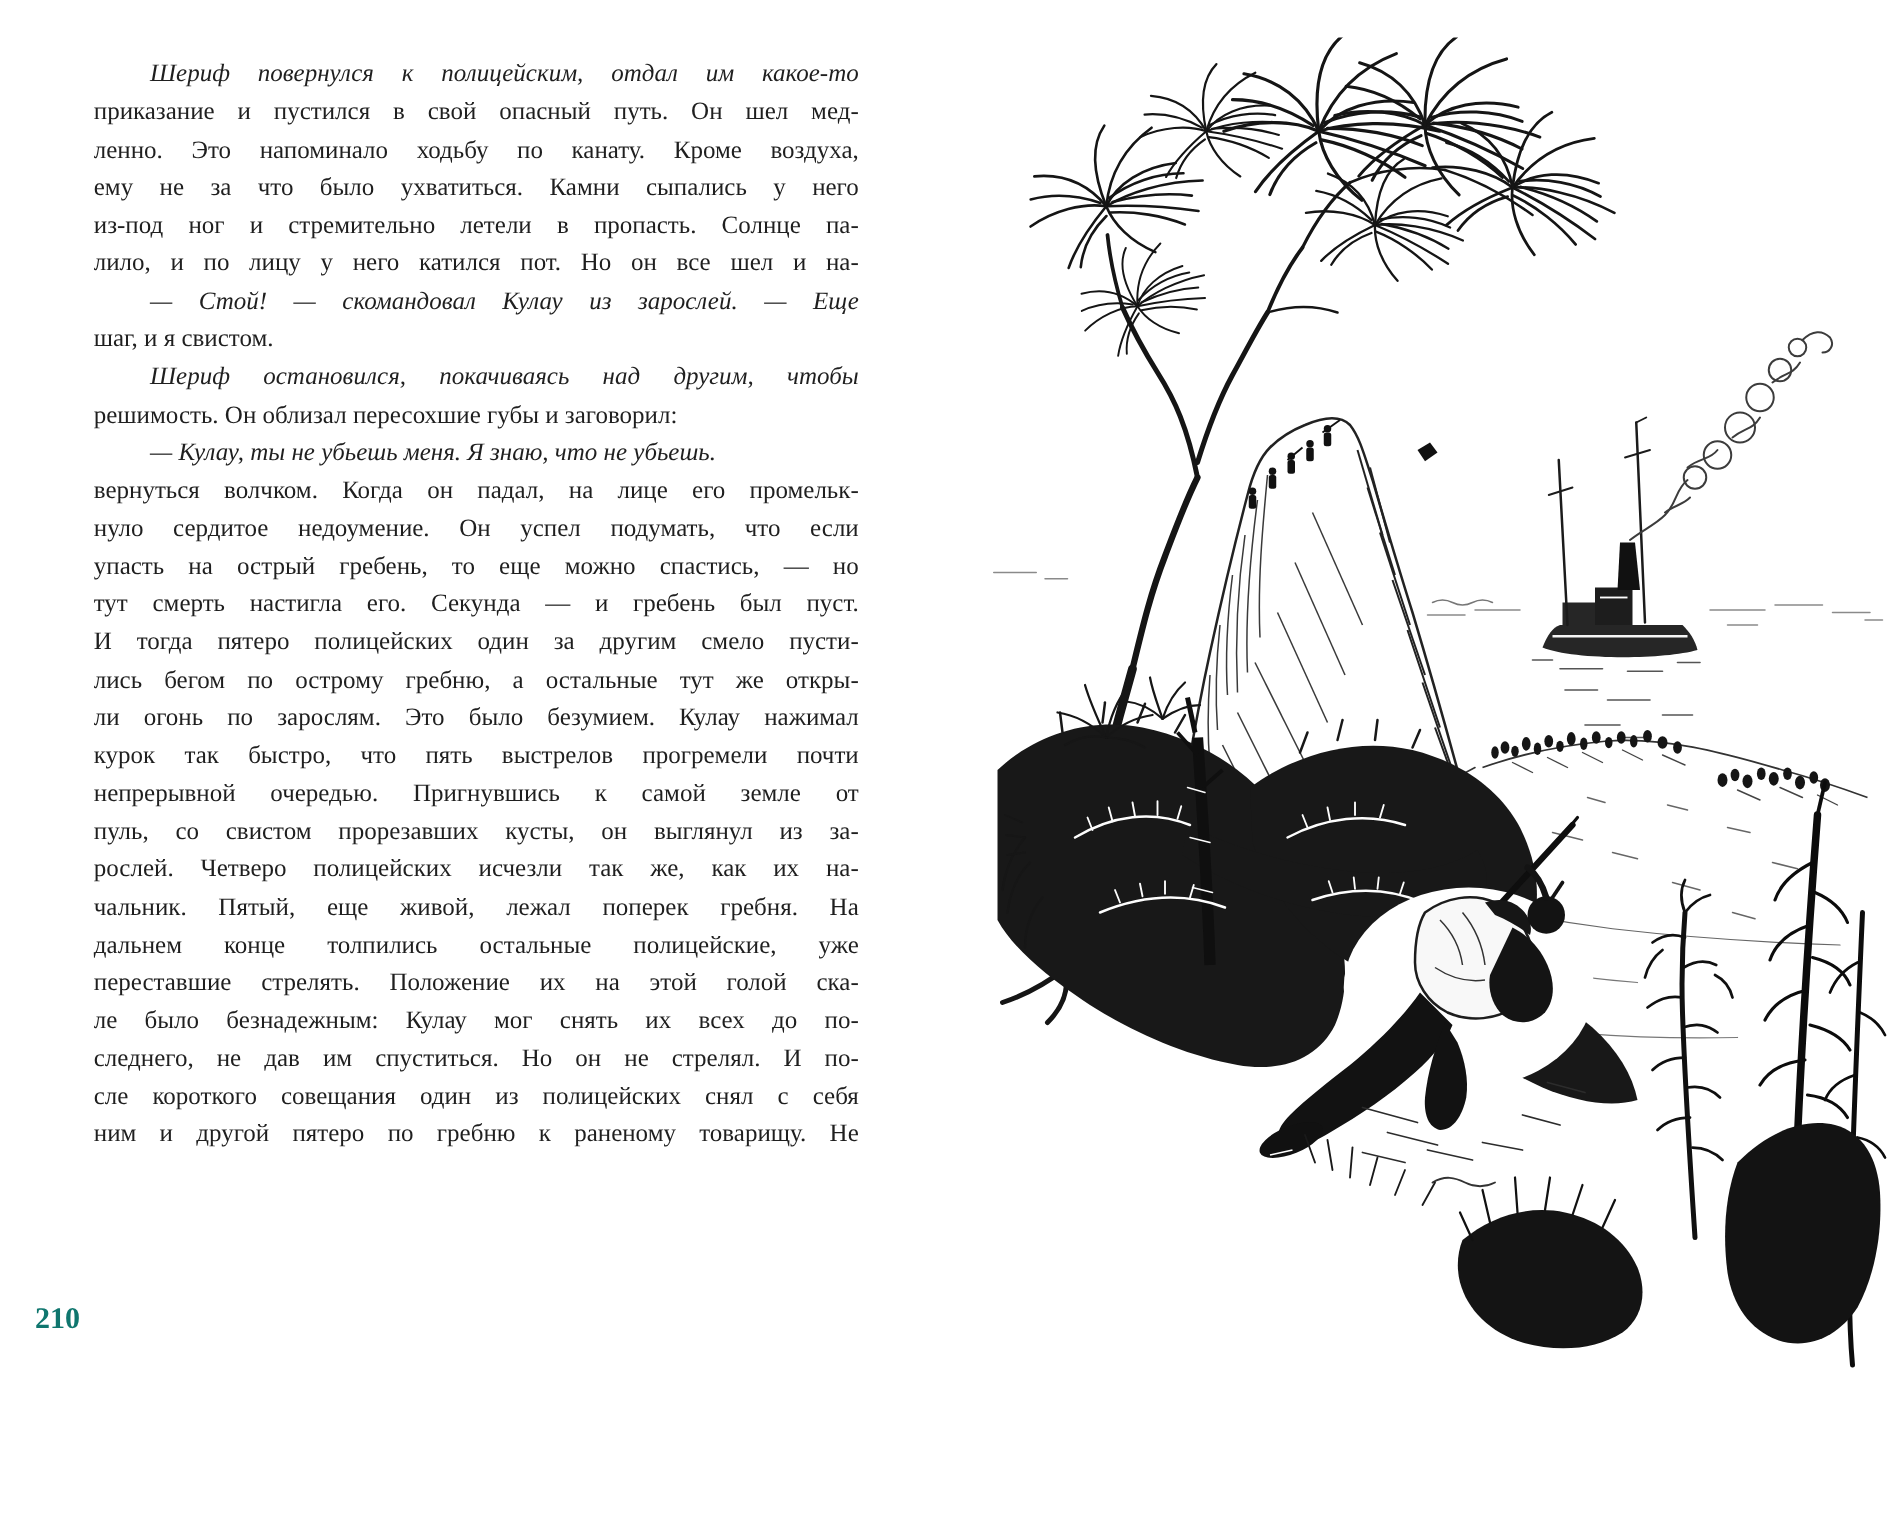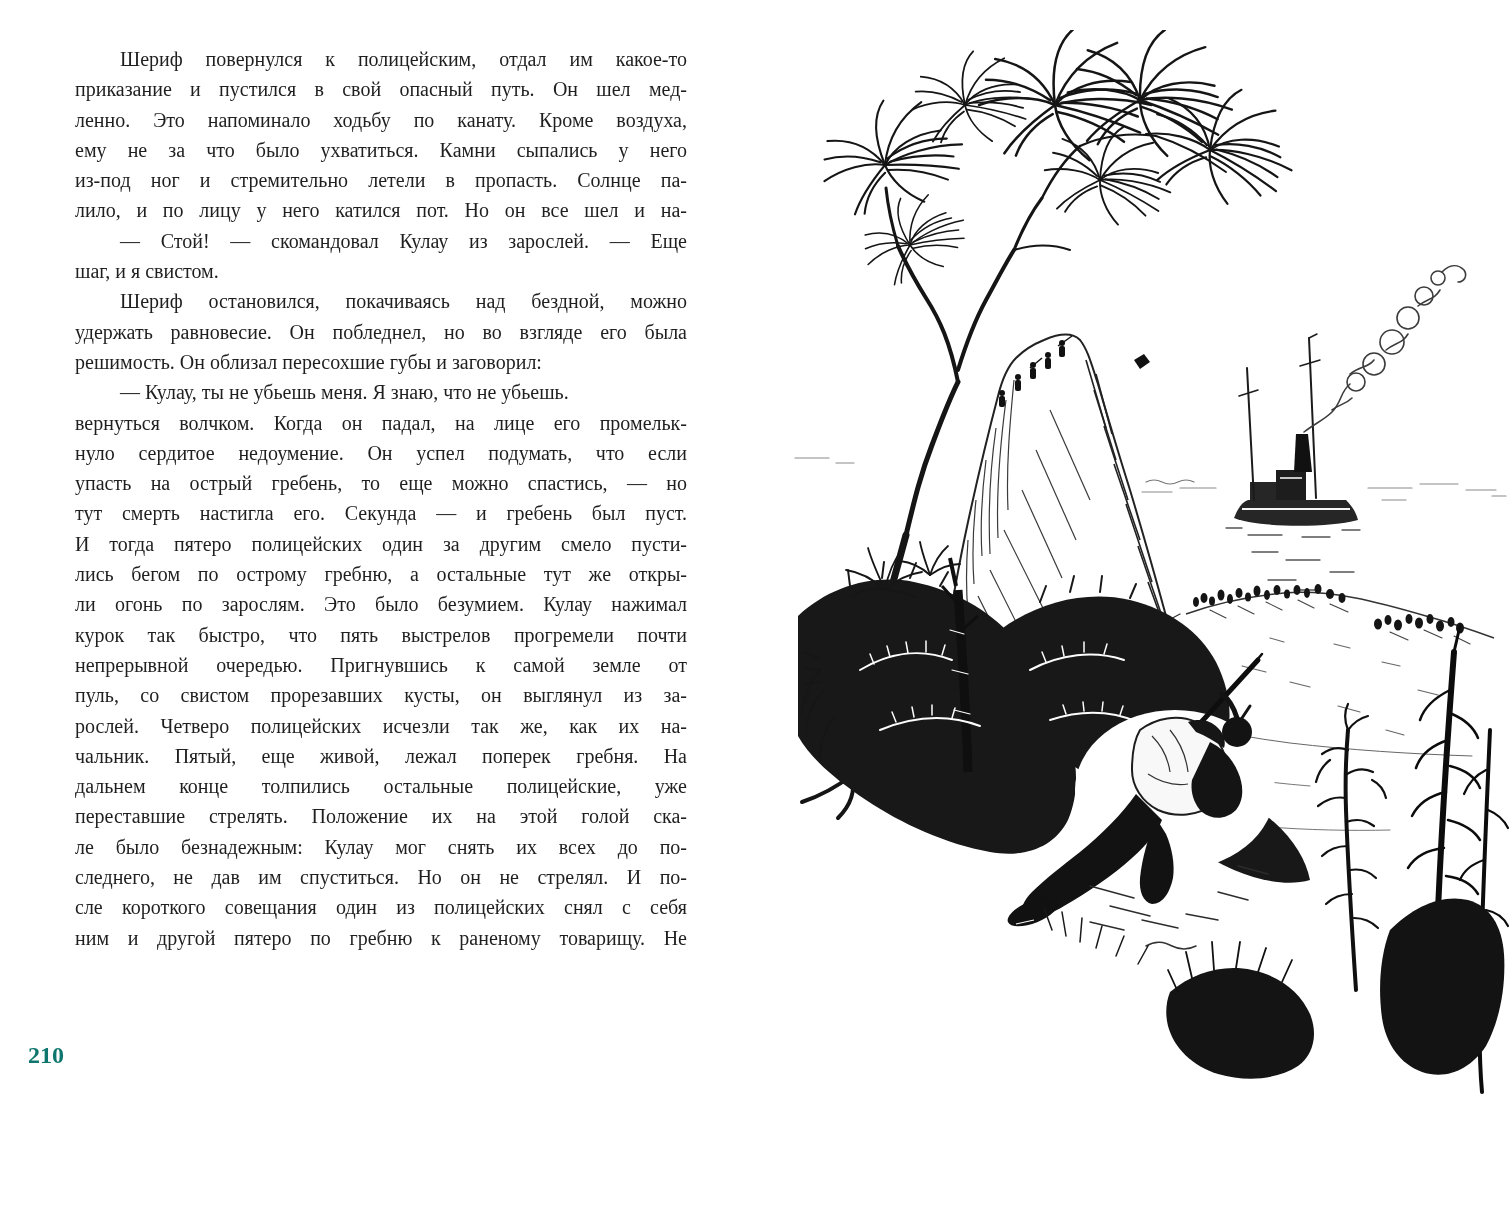--- a/index.html
+++ b/index.html
@@ -3,42 +3,41 @@
 <meta charset="utf-8">
 <style>
   html,body{margin:0;padding:0;background:#ffffff;}
   body{width:1510px;height:1216px;position:relative;overflow:hidden;
        font-family:"Liberation Serif","DejaVu Serif",serif;}
   .spread{position:absolute;inset:0;background:#ffffff;}
   .text-column{position:absolute;left:75px;top:44px;width:612px;color:#1f1f1f;
        font-size:20px;line-height:30.3px;}
   .tline{text-align:justify;text-align-last:justify;white-space:normal;}
   .tline.pend{text-align-last:left;}
-  .tline.ind{text-indent:45px;}
+  .tline.ind{text-indent:45px;font-style:italic;}
   .page-number{position:absolute;left:28px;top:1042px;font-weight:bold;
        font-size:24px;color:#0f766e;}
   .illus{position:absolute;left:790px;top:30px;}
 </style>
 </head>
 <body>
 
 <div class="spread">
 
   <div class="left-page">
     <div class="text-column">
         <div class="tline ind">Шериф повернулся к полицейским, отдал им какое-то</div>
         <div class="tline">приказание и пустился в свой опасный путь. Он шел мед-</div>
         <div class="tline">ленно. Это напоминало ходьбу по канату. Кроме воздуха,</div>
         <div class="tline">ему не за что было ухватиться. Камни сыпались у него</div>
         <div class="tline">из-под ног и стремительно летели в пропасть. Солнце па-</div>
         <div class="tline">лило, и по лицу у него катился пот. Но он все шел и на-</div>
         <div class="tline ind">— Стой! — скомандовал Кулау из зарослей. — Еще</div>
         <div class="tline pend">шаг, и я свистом.</div>
-        <div class="tline ind">Шериф остановился, покачиваясь над бездной, можно</div>
-        <div class="tline">удержать равновесие. Он побледнел, но во взгляде его была</div>
+        <div class="tline ind">Шериф остановился, покачиваясь над другим, чтобы</div>
         <div class="tline pend">решимость. Он облизал пересохшие губы и заговорил:</div>
         <div class="tline ind pend">— Кулау, ты не убьешь меня. Я знаю, что не убьешь.</div>
         <div class="tline">вернуться волчком. Когда он падал, на лице его промельк-</div>
         <div class="tline">нуло сердитое недоумение. Он успел подумать, что если</div>
         <div class="tline">упасть на острый гребень, то еще можно спастись, — но</div>
         <div class="tline">тут смерть настигла его. Секунда — и гребень был пуст.</div>
         <div class="tline">И тогда пятеро полицейских один за другим смело пусти-</div>
         <div class="tline">лись бегом по острому гребню, а остальные тут же откры-</div>
         <div class="tline">ли огонь по зарослям. Это было безумием. Кулау нажимал</div>
         <div class="tline">курок так быстро, что пять выстрелов прогремели почти</div>

